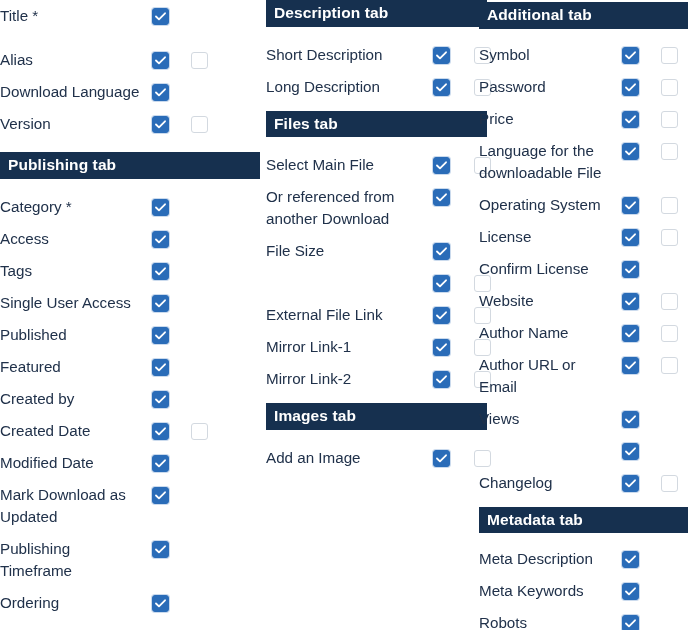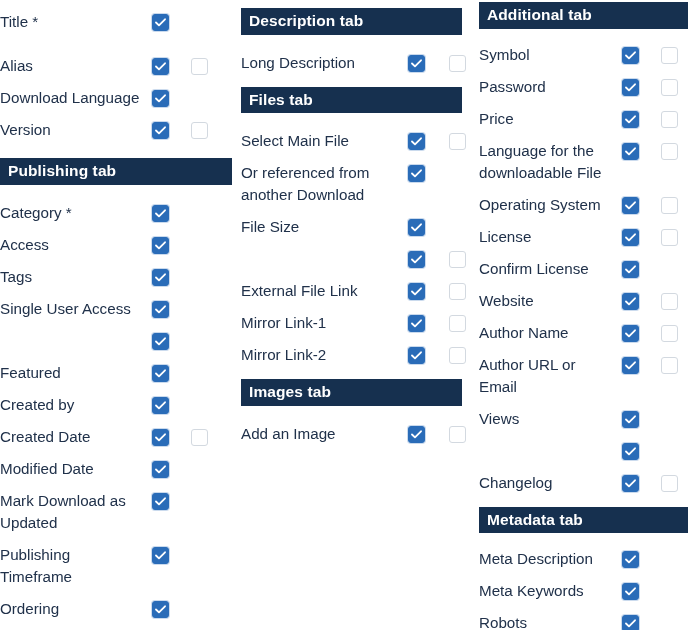--- a/index.html
+++ b/index.html
@@ -38,21 +38,21 @@
     color: #ffffff;
     font-size: 15.5px;
     font-weight: 700;
     line-height: 1;
     padding: 5px 0 6px 8px;
     letter-spacing: 0.1px;
     white-space: nowrap;
     overflow: hidden;
     box-sizing: border-box;
   }
-  #col-1 .section-header { width: 232px; }
+  #col-1 .section-header { width: 260px; }
   #col-2 .section-header { width: 221px; }
   #col-3 .section-header { width: 215px; }
 
   
   .row {
     position: relative;
     min-height: 32px;
     box-sizing: border-box;
   }
 
@@ -104,21 +104,21 @@
   #col-2 .cb.slot-b { left: 208px; }
   #col-3 .cb.slot-a { left: 143px; }
   #col-3 .cb.slot-b { left: 182px; }
 
   .spacer { height: 10px; }
 </style>
 </head>
 <body>
 
 <div class="column" id="col-1">
-  <div class="col-inner" style="padding-top: 6px;">
+  <div class="col-inner" style="padding-top: 0;">
       <div class="row">
         <span class="row-label">Title *</span>
         <span class="cb slot-a checked">
           <svg viewBox="0 0 12 10" xmlns="http://www.w3.org/2000/svg">
             <path d="M1 5 L4.3 8.2 L11 1.4" fill="none" stroke="#ffffff" stroke-width="2" stroke-linecap="round" stroke-linejoin="round"></path>
           </svg>
         </span>
       </div>
       <div class="spacer" style="height: 12px;"></div>
       <div class="row">
@@ -176,20 +176,21 @@
       </div>
       <div class="row">
         <span class="row-label">Single User Access</span>
         <span class="cb slot-a checked">
           <svg viewBox="0 0 12 10" xmlns="http://www.w3.org/2000/svg">
             <path d="M1 5 L4.3 8.2 L11 1.4" fill="none" stroke="#ffffff" stroke-width="2" stroke-linecap="round" stroke-linejoin="round"></path>
           </svg>
         </span>
       </div>
       <div class="row">
+        <span class="row-label">Published</span>
         <span class="cb slot-a checked">
           <svg viewBox="0 0 12 10" xmlns="http://www.w3.org/2000/svg">
             <path d="M1 5 L4.3 8.2 L11 1.4" fill="none" stroke="#ffffff" stroke-width="2" stroke-linecap="round" stroke-linejoin="round"></path>
           </svg>
         </span>
       </div>
       <div class="row">
         <span class="row-label">Featured</span>
         <span class="cb slot-a checked">
           <svg viewBox="0 0 12 10" xmlns="http://www.w3.org/2000/svg">
@@ -242,23 +243,32 @@
         <span class="row-label">Ordering</span>
         <span class="cb slot-a checked">
           <svg viewBox="0 0 12 10" xmlns="http://www.w3.org/2000/svg">
             <path d="M1 5 L4.3 8.2 L11 1.4" fill="none" stroke="#ffffff" stroke-width="2" stroke-linecap="round" stroke-linejoin="round"></path>
           </svg>
         </span>
       </div>
     </div>
 </div>
 <div class="column" id="col-2">
-  <div class="col-inner" style="padding-top: 8px;">
+  <div class="col-inner" style="padding-top: 0; margin-left: 25px;">
       <div class="section-header">Description tab</div>
       <div class="spacer" style="height: 12px;"></div>
+      <div class="row">
+        <span class="row-label">Short Description</span>
+        <span class="cb slot-a checked">
+          <svg viewBox="0 0 12 10" xmlns="http://www.w3.org/2000/svg">
+            <path d="M1 5 L4.3 8.2 L11 1.4" fill="none" stroke="#ffffff" stroke-width="2" stroke-linecap="round" stroke-linejoin="round"></path>
+          </svg>
+        </span>
+        <span class="cb slot-b unchecked"></span>
+      </div>
       <div class="row">
         <span class="row-label">Long Description</span>
         <span class="cb slot-a checked">
           <svg viewBox="0 0 12 10" xmlns="http://www.w3.org/2000/svg">
             <path d="M1 5 L4.3 8.2 L11 1.4" fill="none" stroke="#ffffff" stroke-width="2" stroke-linecap="round" stroke-linejoin="round"></path>
           </svg>
         </span>
         <span class="cb slot-b unchecked"></span>
       </div>
       <div class="spacer" style="height: 8px;"></div>

